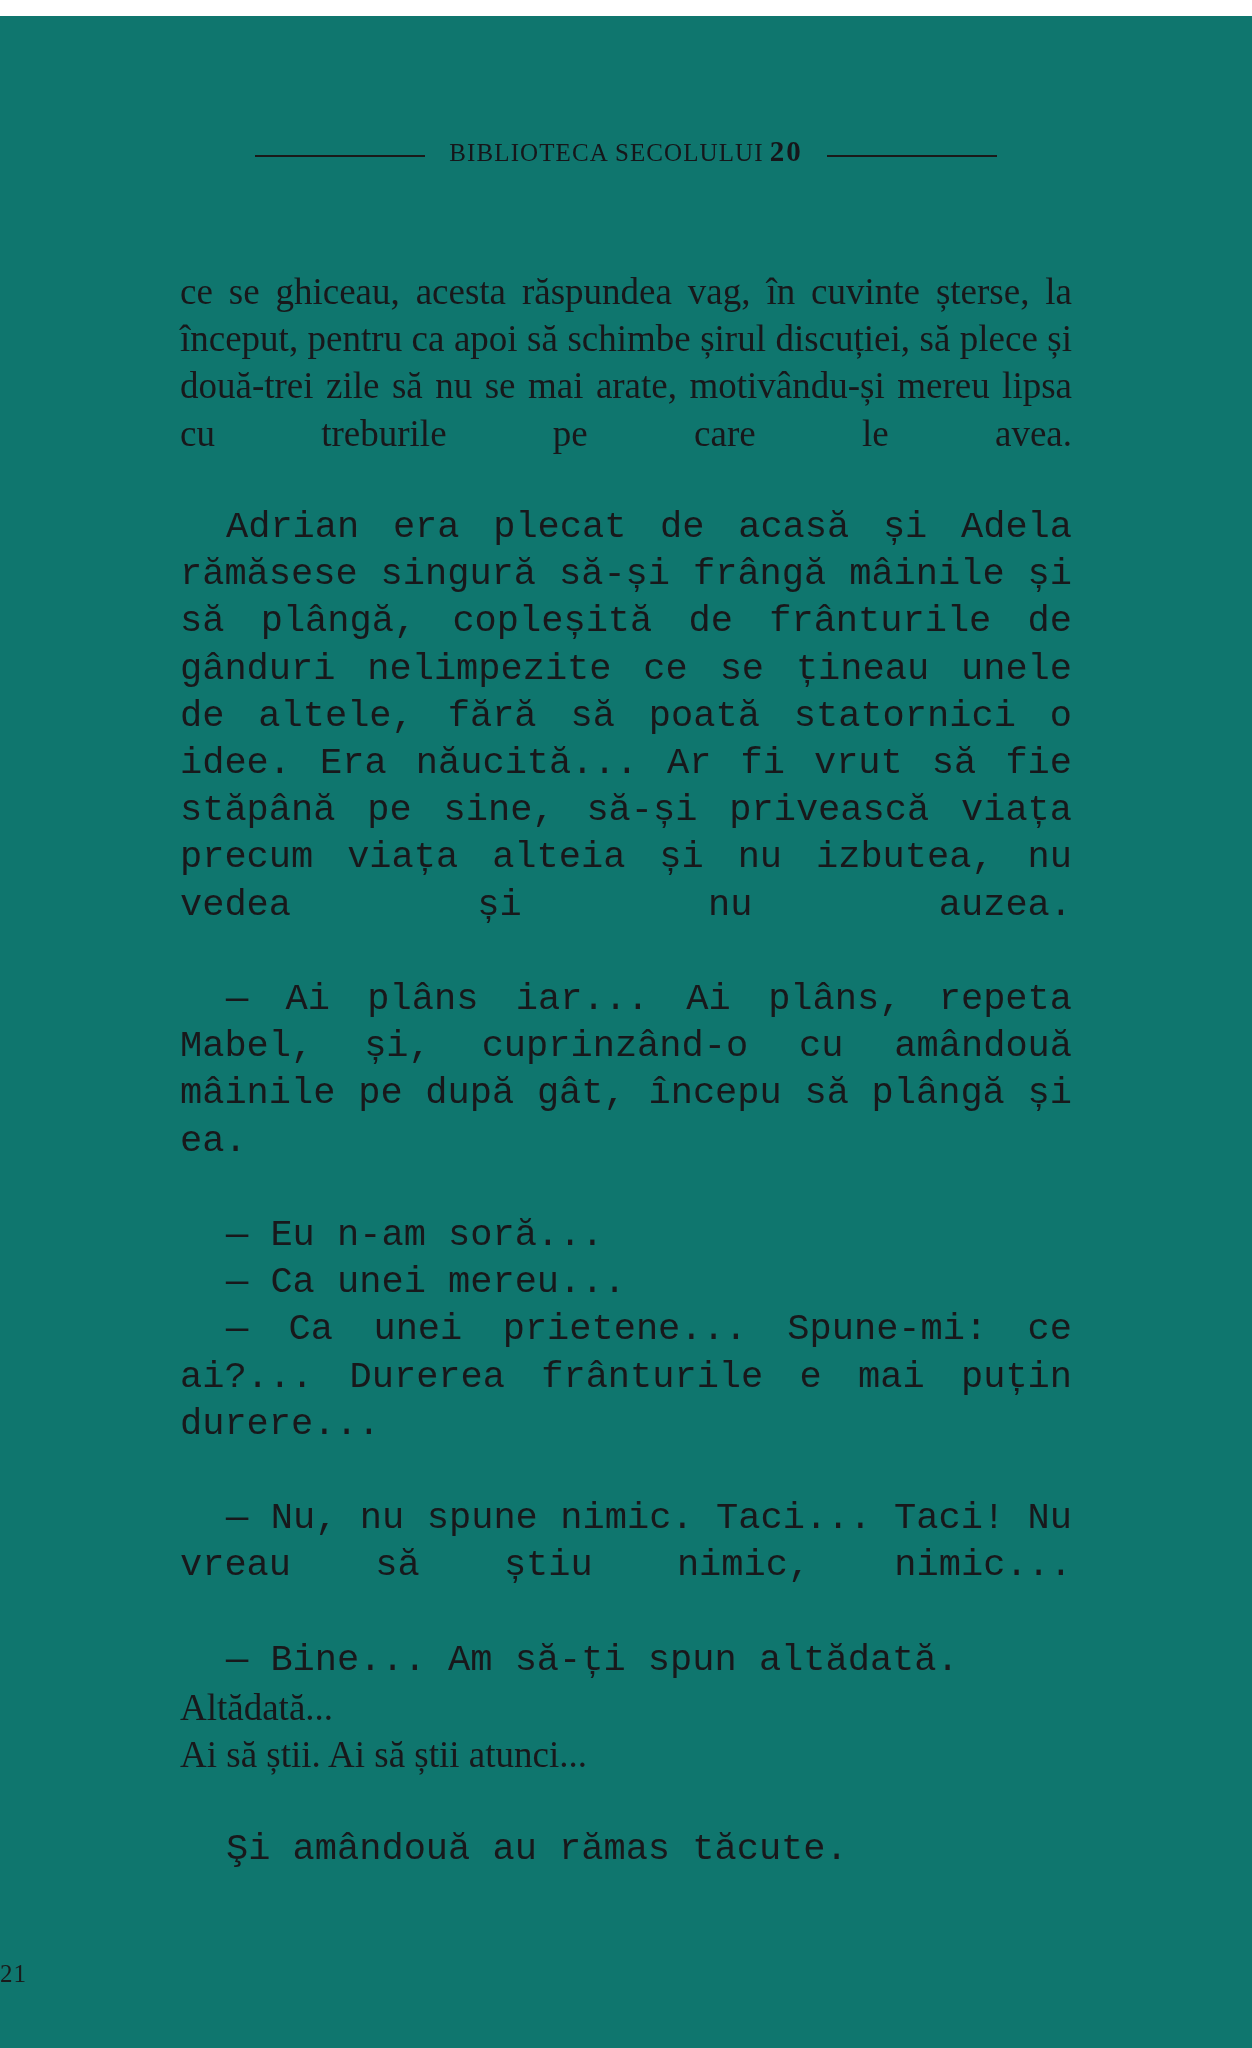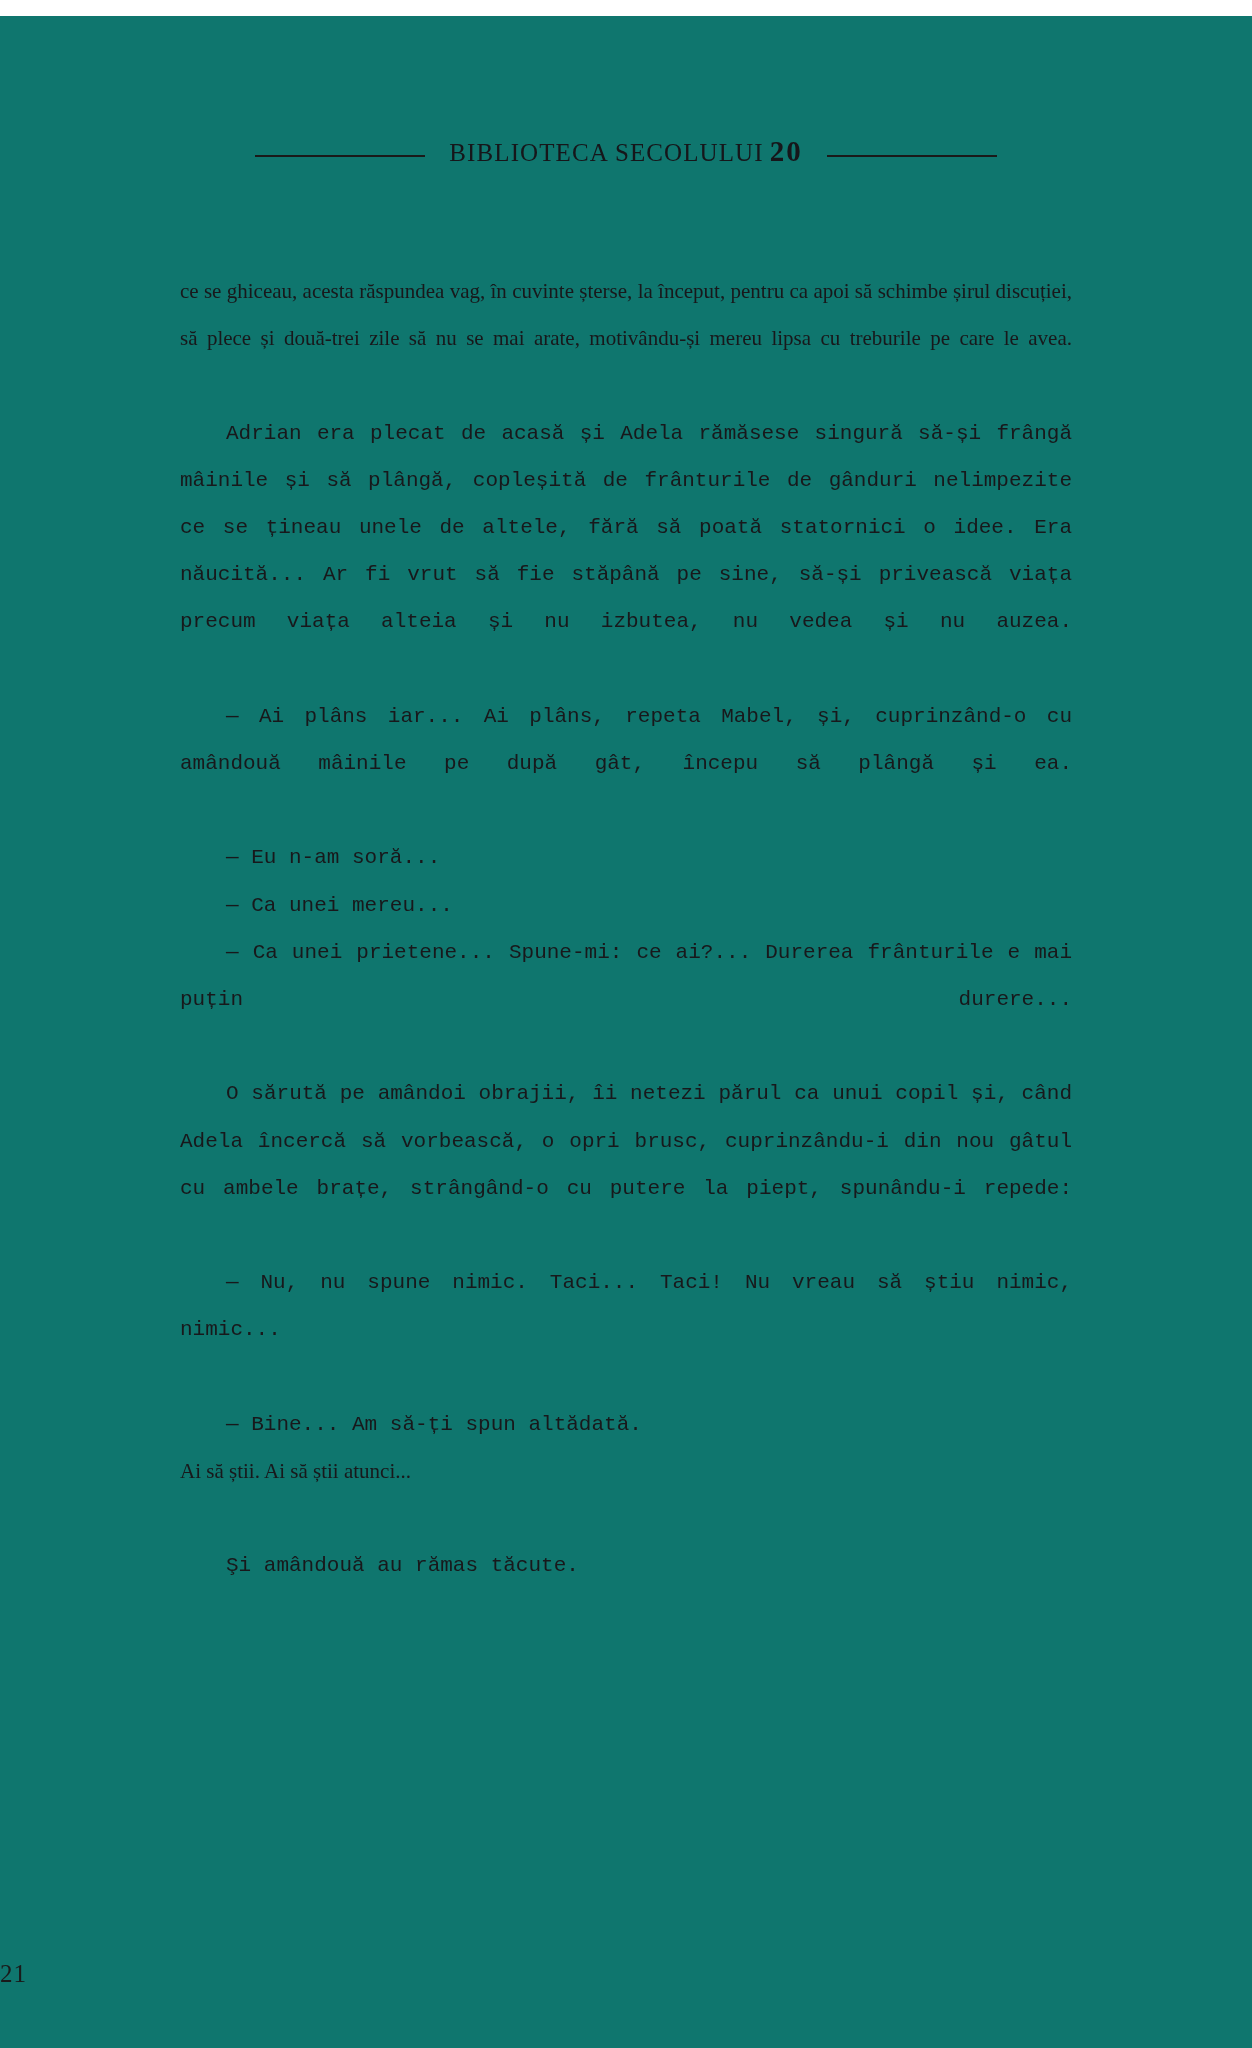--- a/index.html
+++ b/index.html
@@ -52,21 +52,21 @@
     letter-spacing: 2px;
     margin-left: 6px;
   }
 
   
   .textblock {
     position: absolute;
     left: 180px;
     top: 252px;
     width: 892px;
-    font-size: 21px;
+    font-size: 37px;
     line-height: 47.2px;
     text-align: justify;
     text-justify: inter-word;
     -webkit-hyphens: none;
     hyphens: none;
     color: #18181b;
   }
   .textblock p {
     margin: 0;
     text-indent: 0;
@@ -112,23 +112,23 @@
     <span class="rule rule-right"></span>
   </div>
 
   <div class="textblock">
     <p>ce se ghiceau, acesta răspundea vag, în cuvinte șterse, la început, pentru ca apoi să schimbe șirul discuției, să plece și două-trei zile să nu se mai arate, motivându-și mereu lipsa cu treburile pe care le avea.</p>
     <p class="indent">Adrian era plecat de acasă și Adela rămăsese singură să-și frângă mâinile și să plângă, copleșită de frânturile de gânduri nelimpezite ce se țineau unele de altele, fără să poată statornici o idee. Era năucită... Ar fi vrut să fie stăpână pe sine, să-și privească viața precum viața alteia și nu izbutea, nu vedea și nu auzea.</p>
     <p class="indent">— Ai plâns iar... Ai plâns, repeta Mabel, și, cuprinzând-o cu amândouă mâinile pe după gât, începu să plângă și ea.</p>
     <p class="indent nostretch">— Eu n-am soră...</p>
     <p class="indent nostretch">— Ca unei mereu...</p>
     <p class="indent">— Ca unei prietene... Spune-mi: ce ai?... Durerea frânturile e mai puțin durere...</p>
-    <p class="indent">O sărută pe amândoi obrajii, îi netezi părul ca unui copil și, când Adela încercă să vorbească, o opri brusc, cuprinzându-i din nou gâtul cu ambele brațe, strângând-o cu putere la piept, spunându-i repede:</p>
     <p class="indent">— Nu, nu spune nimic. Taci... Taci! Nu vreau să știu nimic, nimic...</p>
     <p class="indent nostretch">— Bine... Am să-ți spun altădată.</p>
+    <p class="nostretch">Altădată...</p>
     <p class="nostretch">Ai să știi. Ai să știi atunci...</p>
     <div class="gap"></div>
     <p class="indent nostretch">Şi amândouă au rămas tăcute.</p>
   </div>
 
   <div class="folio">21</div>
 
 </div>
 
 </body></html>

